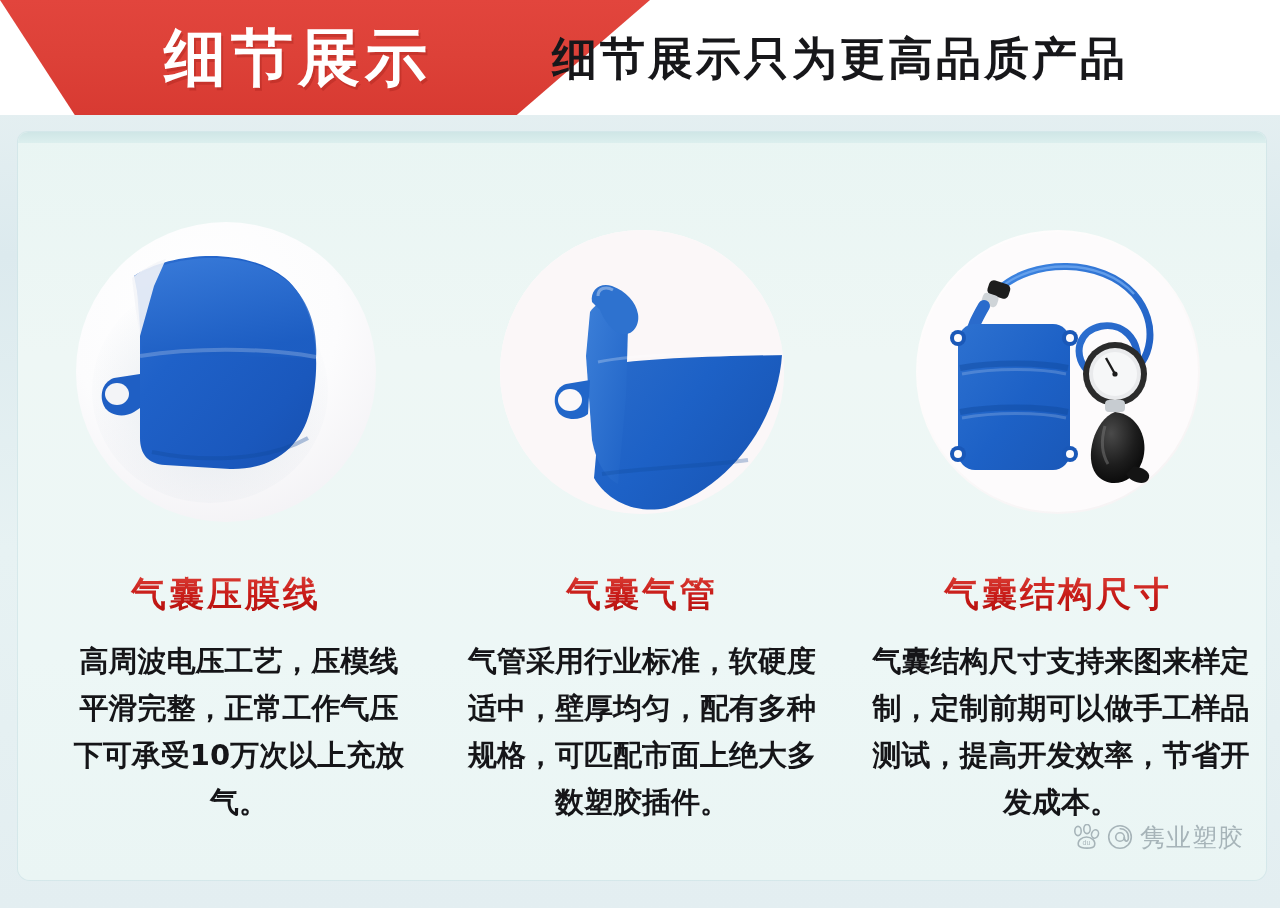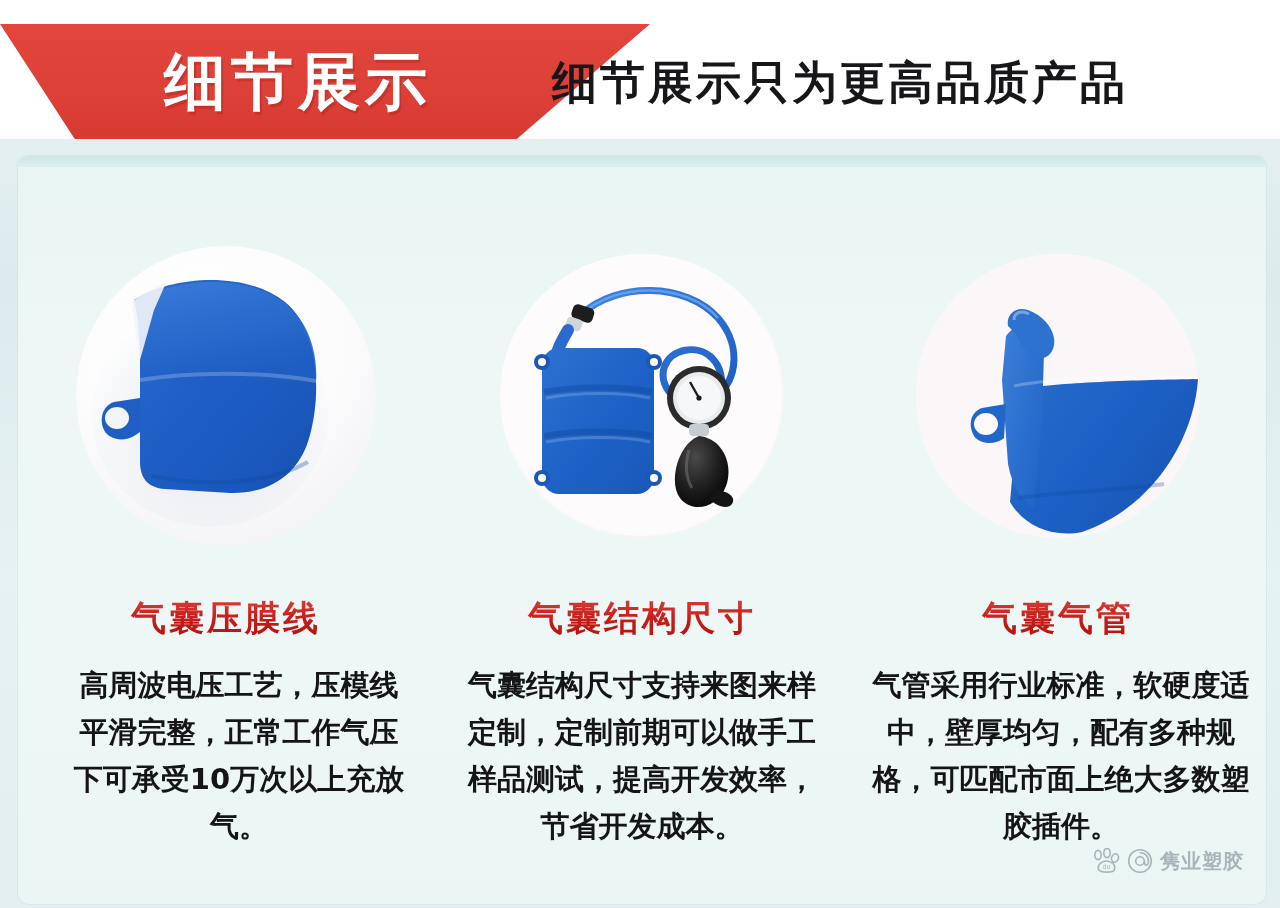--- a/index.html
+++ b/index.html
@@ -2,21 +2,21 @@
 <html><head>
 <meta charset="utf-8">
 <style>
   html,body{margin:0;padding:0;}
   body{
     width:1280px;height:908px;overflow:hidden;
     background:#ffffff;
     font-family:"Liberation Sans","DejaVu Sans",sans-serif;
     position:relative;
   }
-  #page{position:absolute;inset:0;background:#fdfdfd;margin-top:24px;}
+  #page{position:absolute;inset:0;background:#fdfdfd;}
 
   
   .outer-frame{
     position:absolute;left:0;top:112px;width:1280px;height:796px;
     background:linear-gradient(180deg,#e4eff1 0%,#dceaee 18%,#e7f2f3 55%,#e3eef1 100%);
   }
 
   
   .header{position:absolute;left:0;top:0;width:1280px;height:115px;background:#ffffff;overflow:hidden;}
   .header-shape{
@@ -87,21 +87,21 @@
   .col:nth-child(1) .cap-body{padding-left:52px;padding-right:26px;}
   .col:nth-child(2) .cap-body{padding-left:22px;padding-right:22px;}
   .col:nth-child(3) .cap-body{padding-left:20px;padding-right:14px;}
 
   
   .watermark{
     position:absolute;right:22px;bottom:30px;
     display:flex;align-items:center;gap:7px;
     opacity:.42;color:#4a5b68;user-select:none;
   }
-  .watermark .wm-text{font-size:20px;font-weight:bold;letter-spacing:1px;line-height:1;}
+  .watermark .wm-text{font-size:25px;font-weight:normal;letter-spacing:1px;line-height:1;}
   .watermark svg{display:block;}
 </style>
 </head>
 <body>
 
 <div id="page">
 
   <div class="outer-frame"></div>
 
   <div class="header">
@@ -156,20 +156,59 @@
         </div>
         <div class="cap-title">气囊压膜线</div>
         <div class="cap-body">高周波电压工艺，压模线平滑完整，正常工作气压下可承受10万次以上充放气。</div>
       </div>
 
       <div class="col">
         <div class="photo">
           <div class="circle-bg"></div>
           <svg viewBox="0 0 312 312">
             <defs>
+              <linearGradient id="g2a" x1="0" y1="0" x2="1" y2="0.6">
+                <stop offset="0%" stop-color="#2a6ccb"></stop>
+                <stop offset="50%" stop-color="#1d61c6"></stop>
+                <stop offset="100%" stop-color="#1856b6"></stop>
+              </linearGradient>
+              <linearGradient id="g2b" x1="0" y1="0" x2="1" y2="1">
+                <stop offset="0%" stop-color="#3c7fd8"></stop>
+                <stop offset="100%" stop-color="#1e62c6"></stop>
+              </linearGradient>
+            </defs>
+
+            <circle cx="156" cy="156" r="142" fill="#fbf7f8"></circle>
+
+            <path d="M118 150 C150 142, 240 140, 296 139 C292 200, 250 268, 180 292
+                     C150 298, 122 286, 108 262 Z" fill="url(#g2a)"></path>
+
+            <path d="M104 96 C112 84, 126 82, 134 92 L142 112 L140 180 L132 268
+                     C120 262, 110 246, 106 224 L100 140 Z" fill="url(#g2b)"></path>
+
+            <path d="M106 86 C104 74, 114 66, 126 70 C140 75, 150 86, 152 98
+                     C154 110, 146 120, 136 118 C126 116, 118 104, 114 94 Z" fill="#2e72cf"></path>
+            <path d="M112 80 C112 72, 120 70, 127 74" stroke="#ffffff" stroke-opacity=".35" stroke-width="3" fill="none"></path>
+
+            <path d="M112 146 C150 138, 230 136, 296 138" stroke="#ffffff" stroke-opacity=".25" stroke-width="3" fill="none"></path>
+            <path d="M116 258 C160 252, 220 250, 262 244" stroke="#0f4798" stroke-opacity=".28" stroke-width="4" fill="none"></path>
+
+            <path d="M104 164 L80 168 C68 172, 66 186, 72 196 C78 205, 94 205, 102 198 Z" fill="#2166c9"></path>
+            <ellipse cx="84" cy="184" rx="12" ry="11" fill="#fbf8f9"></ellipse>
+          </svg>
+        </div>
+        <div class="cap-title">气囊气管</div>
+        <div class="cap-body">气管采用行业标准，软硬度适中，壁厚均匀，配有多种规格，可匹配市面上绝大多数塑胶插件。</div>
+      </div>
+
+      <div class="col">
+        <div class="photo">
+          <div class="circle-bg"></div>
+          <svg viewBox="0 0 312 312">
+            <defs>
               <linearGradient id="g3a" x1="0" y1="0" x2="1" y2="1">
                 <stop offset="0%" stop-color="#2d71d0"></stop>
                 <stop offset="55%" stop-color="#1d61c6"></stop>
                 <stop offset="100%" stop-color="#1a58b8"></stop>
               </linearGradient>
               <linearGradient id="g3t" x1="0" y1="0" x2="1" y2="1">
                 <stop offset="0%" stop-color="#3e86e2"></stop>
                 <stop offset="100%" stop-color="#1b58bd"></stop>
               </linearGradient>
               <radialGradient id="bulb3" cx="38%" cy="30%" r="75%">
@@ -216,59 +255,20 @@
             <rect x="203" y="184" width="20" height="12" rx="4" fill="#c7ccd1"></rect>
 
             <path d="M213 196 C236 198, 248 224, 240 246 C232 268, 206 274, 194 258
                      C182 242, 192 204, 213 196 Z" fill="url(#bulb3)"></path>
             <path d="M232 250 C244 252, 250 258, 246 264 C242 270, 228 266, 224 258 Z" fill="#141414"></path>
             <path d="M203 210 C199 224, 200 238, 206 248" stroke="#777" stroke-opacity=".5" stroke-width="3" fill="none"></path>
           </svg>
         </div>
         <div class="cap-title">气囊结构尺寸</div>
         <div class="cap-body">气囊结构尺寸支持来图来样定制，定制前期可以做手工样品测试，提高开发效率，节省开发成本。</div>
-      </div>
-
-      <div class="col">
-        <div class="photo">
-          <div class="circle-bg"></div>
-          <svg viewBox="0 0 312 312">
-            <defs>
-              <linearGradient id="g2a" x1="0" y1="0" x2="1" y2="0.6">
-                <stop offset="0%" stop-color="#2a6ccb"></stop>
-                <stop offset="50%" stop-color="#1d61c6"></stop>
-                <stop offset="100%" stop-color="#1856b6"></stop>
-              </linearGradient>
-              <linearGradient id="g2b" x1="0" y1="0" x2="1" y2="1">
-                <stop offset="0%" stop-color="#3c7fd8"></stop>
-                <stop offset="100%" stop-color="#1e62c6"></stop>
-              </linearGradient>
-            </defs>
-
-            <circle cx="156" cy="156" r="142" fill="#fbf7f8"></circle>
-
-            <path d="M118 150 C150 142, 240 140, 296 139 C292 200, 250 268, 180 292
-                     C150 298, 122 286, 108 262 Z" fill="url(#g2a)"></path>
-
-            <path d="M104 96 C112 84, 126 82, 134 92 L142 112 L140 180 L132 268
-                     C120 262, 110 246, 106 224 L100 140 Z" fill="url(#g2b)"></path>
-
-            <path d="M106 86 C104 74, 114 66, 126 70 C140 75, 150 86, 152 98
-                     C154 110, 146 120, 136 118 C126 116, 118 104, 114 94 Z" fill="#2e72cf"></path>
-            <path d="M112 80 C112 72, 120 70, 127 74" stroke="#ffffff" stroke-opacity=".35" stroke-width="3" fill="none"></path>
-
-            <path d="M112 146 C150 138, 230 136, 296 138" stroke="#ffffff" stroke-opacity=".25" stroke-width="3" fill="none"></path>
-            <path d="M116 258 C160 252, 220 250, 262 244" stroke="#0f4798" stroke-opacity=".28" stroke-width="4" fill="none"></path>
-
-            <path d="M104 164 L80 168 C68 172, 66 186, 72 196 C78 205, 94 205, 102 198 Z" fill="#2166c9"></path>
-            <ellipse cx="84" cy="184" rx="12" ry="11" fill="#fbf8f9"></ellipse>
-          </svg>
-        </div>
-        <div class="cap-title">气囊气管</div>
-        <div class="cap-body">气管采用行业标准，软硬度适中，壁厚均匀，配有多种规格，可匹配市面上绝大多数塑胶插件。</div>
       </div>
 
     </div>
 
     <div class="watermark">
       <span>
         <svg width="28" height="26" viewBox="0 0 28 26">
           <ellipse cx="6" cy="7" rx="3.2" ry="4.6" fill="none" stroke="#4a5b68" stroke-width="1.6"></ellipse>
           <ellipse cx="15" cy="5" rx="3.2" ry="4.6" fill="none" stroke="#4a5b68" stroke-width="1.6"></ellipse>
           <ellipse cx="23" cy="10" rx="3.4" ry="4.2" fill="none" stroke="#4a5b68" stroke-width="1.6" transform="rotate(22 23 10)"></ellipse>

